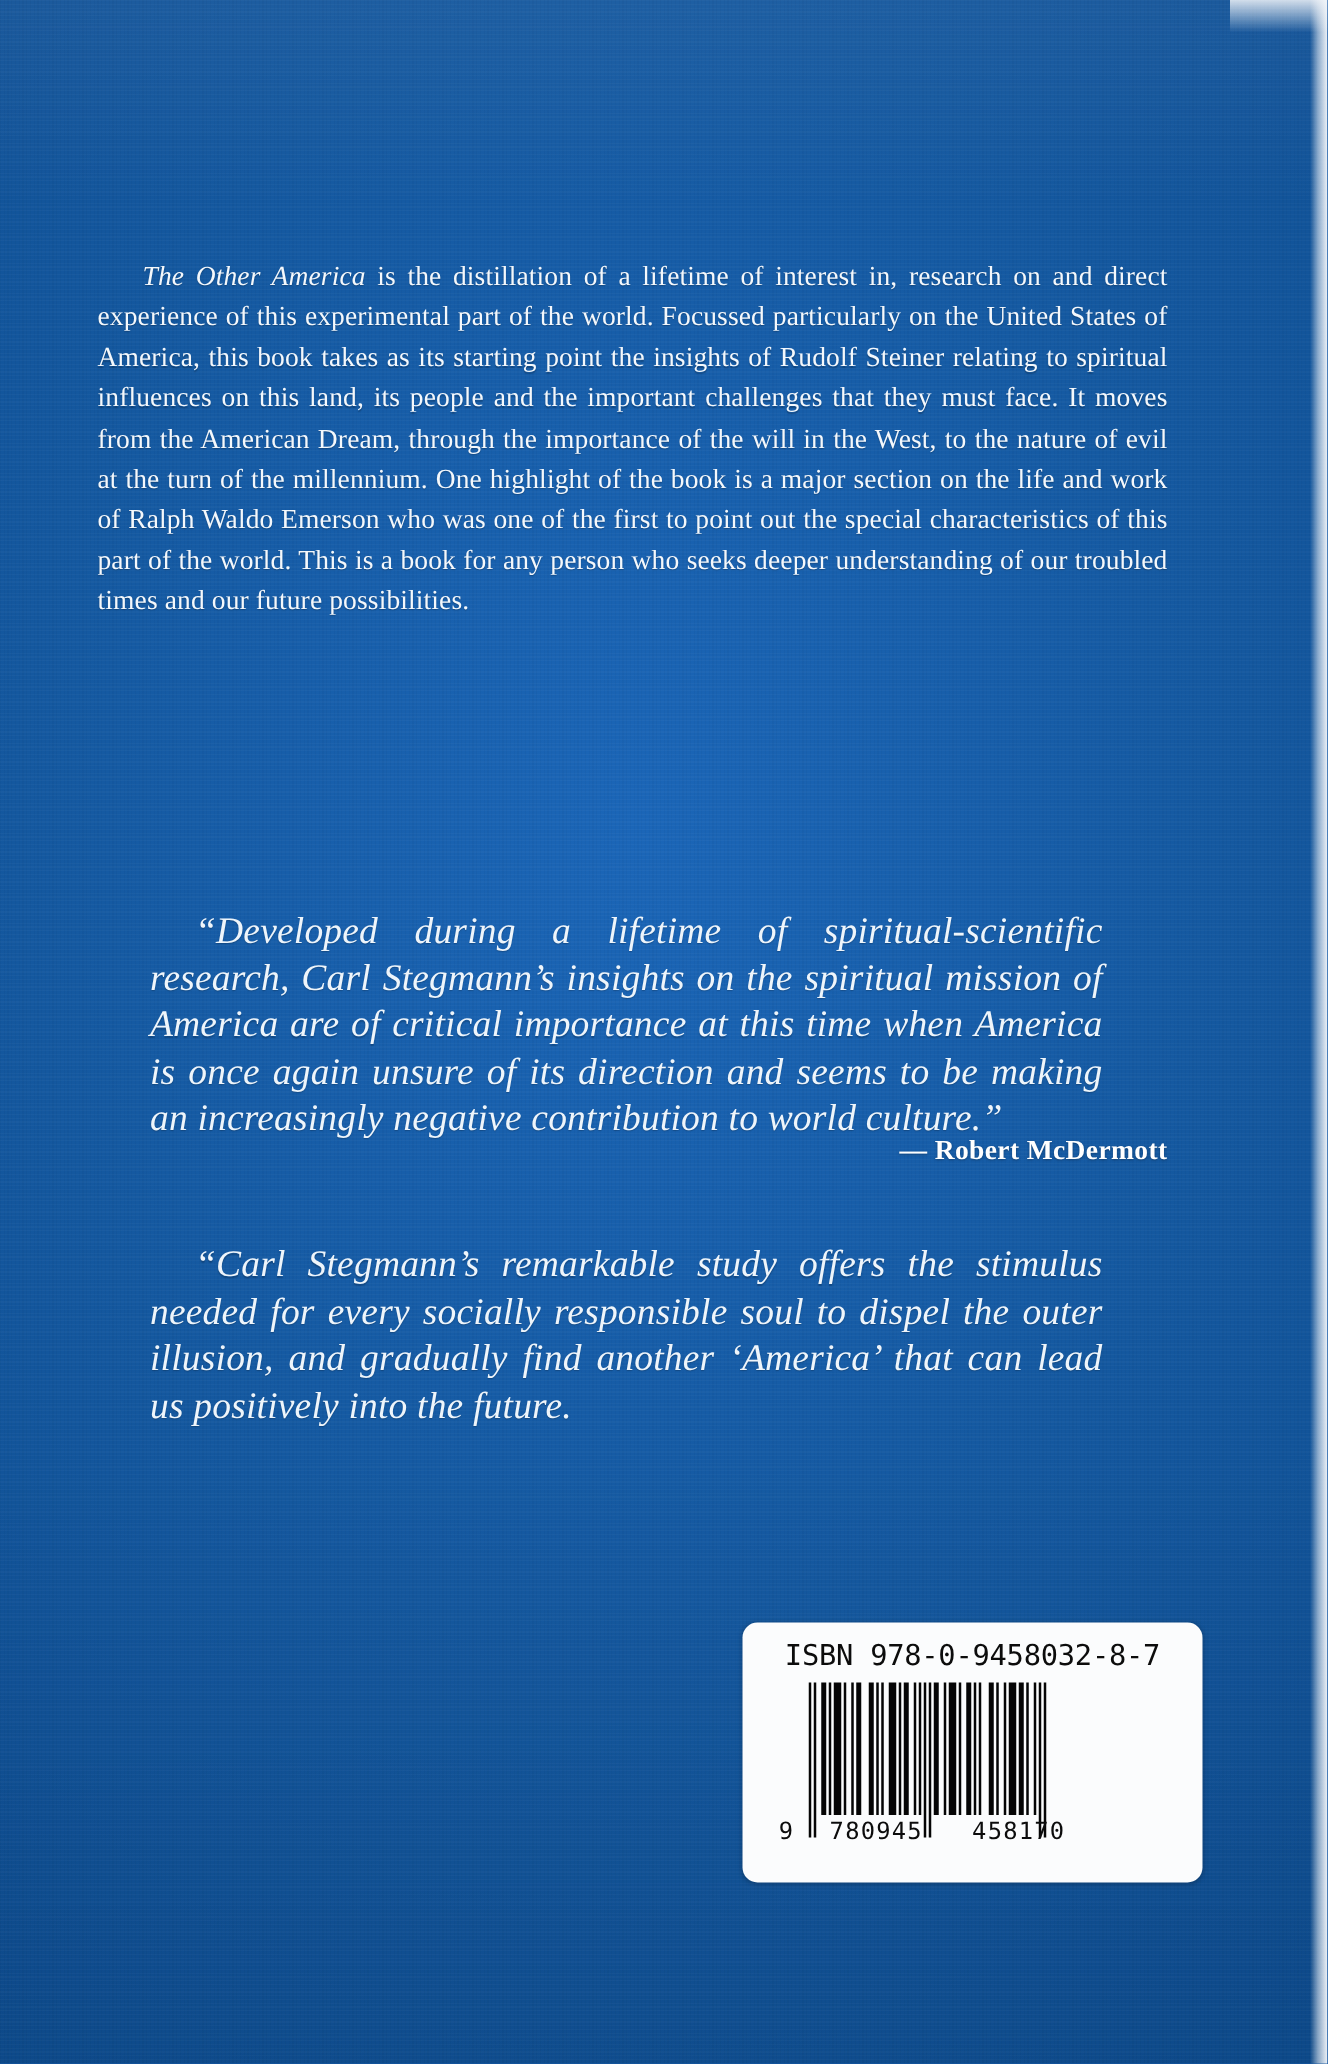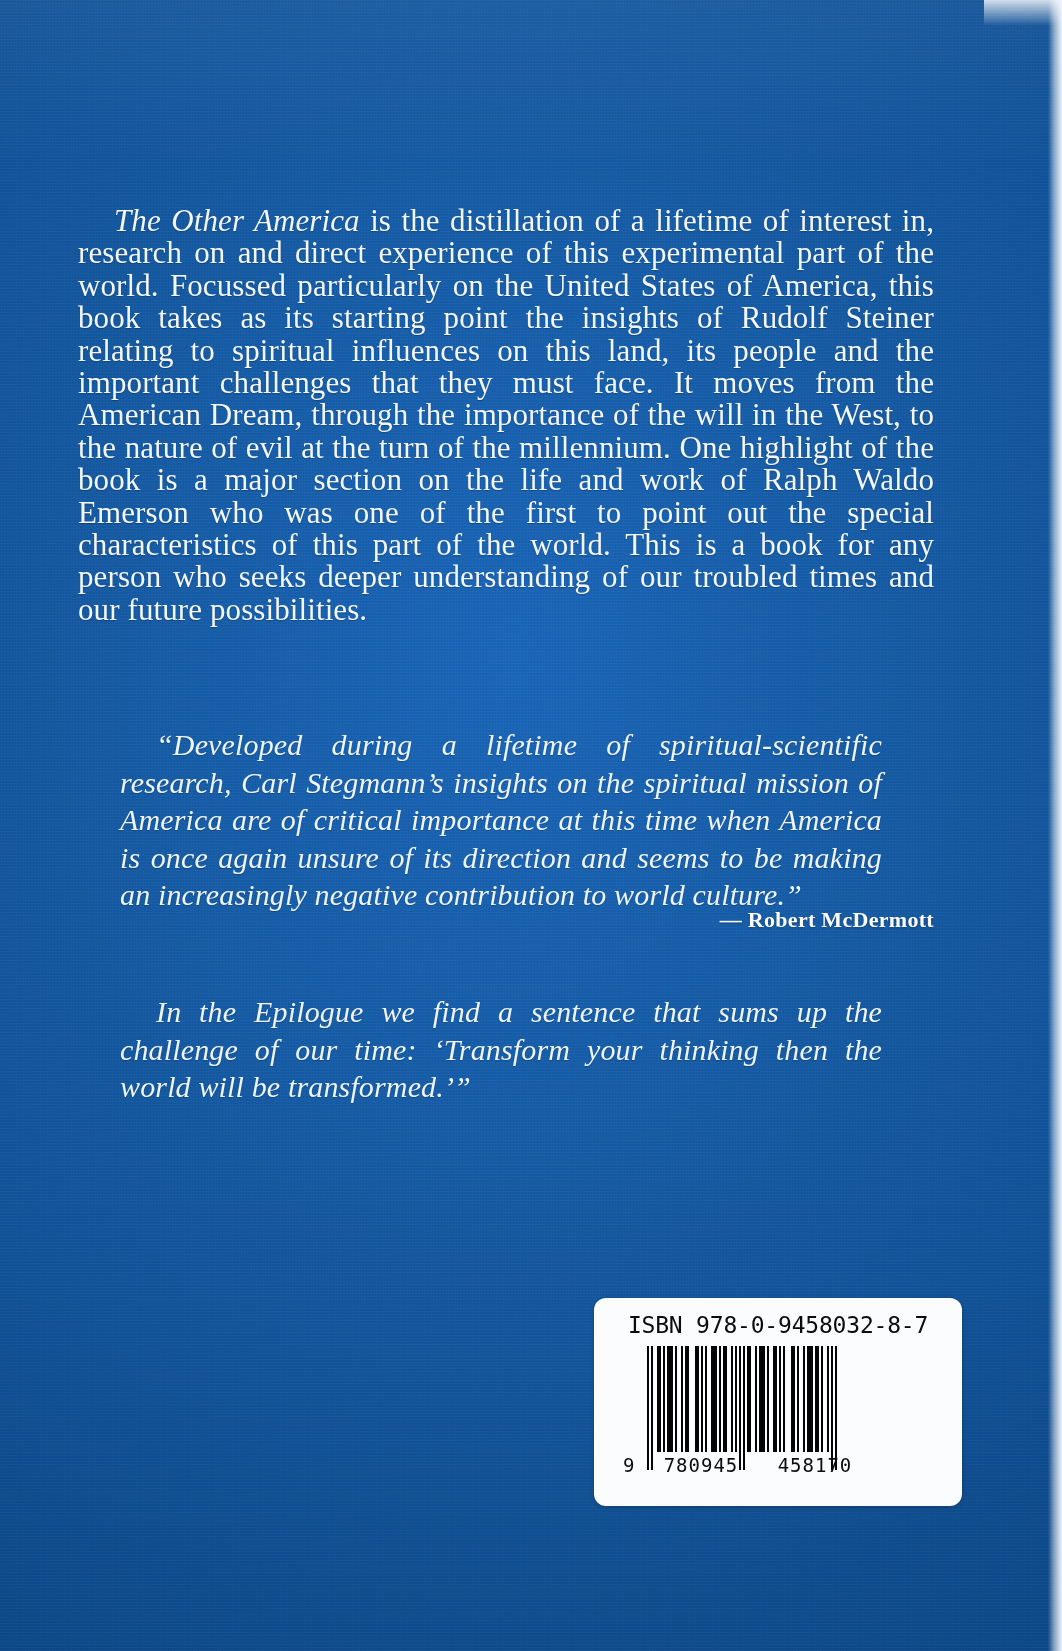--- a/index.html
+++ b/index.html
@@ -61,21 +61,21 @@
     height: 1651px;
   }
 
   
   .blurb {
     position: absolute;
     left: 78px;
     top: 205px;
     width: 856px;
     color: #f4f8fc;
-    font-size: 31px;
+    font-size: 22px;
     line-height: 32.4px;
     text-align: justify;
     text-indent: 36px;
     letter-spacing: 0.1px;
     text-shadow: 0 1px 1px rgba(0,0,0,0.25);
   }
   .blurb .title-italic {
     font-style: italic;
   }
 
@@ -215,21 +215,21 @@
   <div class="content">
 
     <div class="blurb"><span class="title-italic">The Other America</span><span> is the distillation of a lifetime of interest in, research on and direct experience of this experimental part of the world.  Focussed particularly on the United States of America, this book takes as its starting point the insights of Rudolf Steiner relating to spiritual influences on this land, its people and the important challenges that they must face.  It moves from the American Dream, through the importance of the will in the West, to the nature of evil at the turn of the millennium.  One highlight of the book is a major section on the life and work of Ralph Waldo Emerson who was one of the first to point out the special characteristics of this part of the world.  This is a book for any person who seeks deeper understanding of our troubled times and our future possibilities.</span></div>
 
     <div class="quote-block quote-one">
       <p class="quote-para">“Developed during a lifetime of spiritual-scientific research, Carl Stegmann’s insights on the spiritual mission of America are of critical importance at this time when America is once again unsure of its direction and seems to be making an increasingly negative contribution to world culture.”</p>
     </div>
     <div class="attribution attr-one">— Robert McDermott</div>
 
     <div class="quote-block quote-two">
-      <p class="quote-para">In the Epilogue we find a sentence that sums up the challenge of our time: ‘Transform your thinking then the world will be transformed.’”</p>
+      <p class="quote-para">“Carl Stegmann’s remarkable study offers the stimulus needed for every socially responsible soul to dispel the outer illusion, and gradually find another ‘America’ that can lead us positively into the future.</p>
     </div>
 
     <div class="barcode-card">
       <div class="isbn-text">ISBN 978-0-9458032-8-7</div>
       <div class="barcode-area">
         <div class="bars">
           <span class="guard w1"></span>
             <span class="g1"></span>
             <span class="guard w1"></span>
           <span class="g2"></span>

